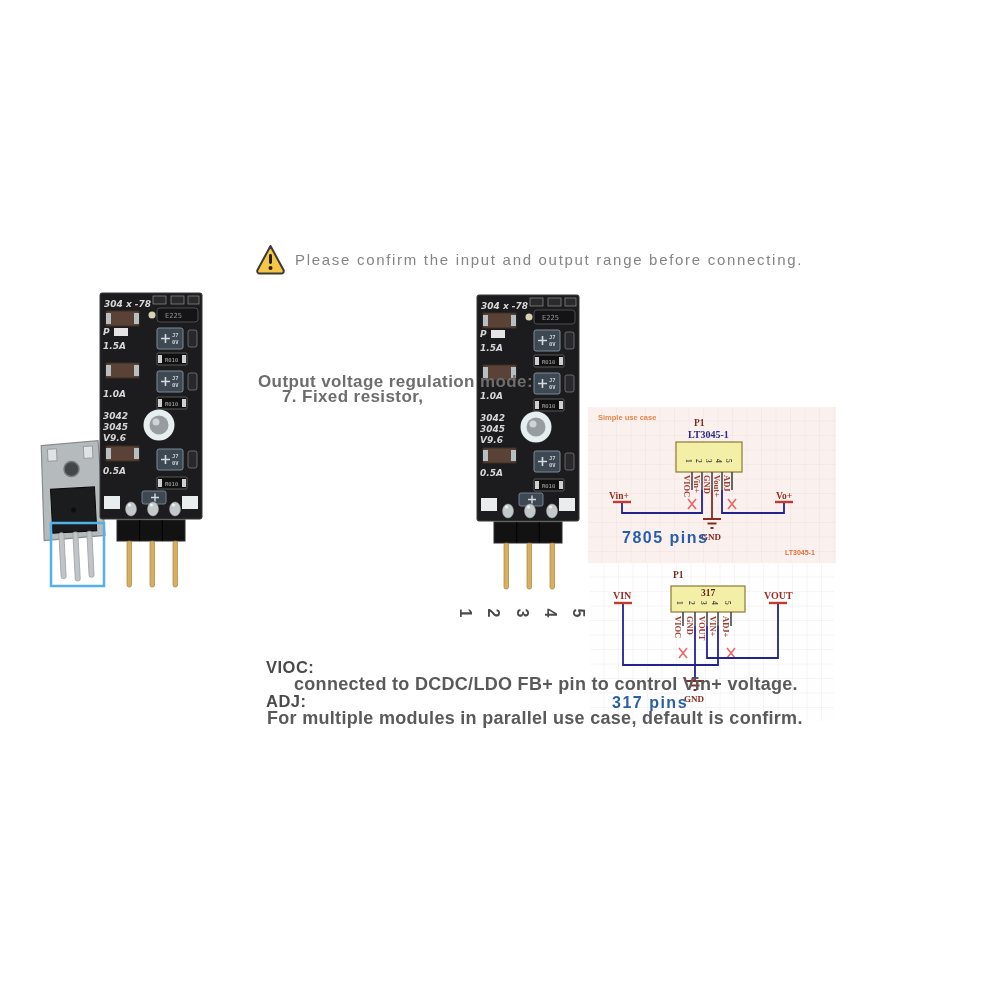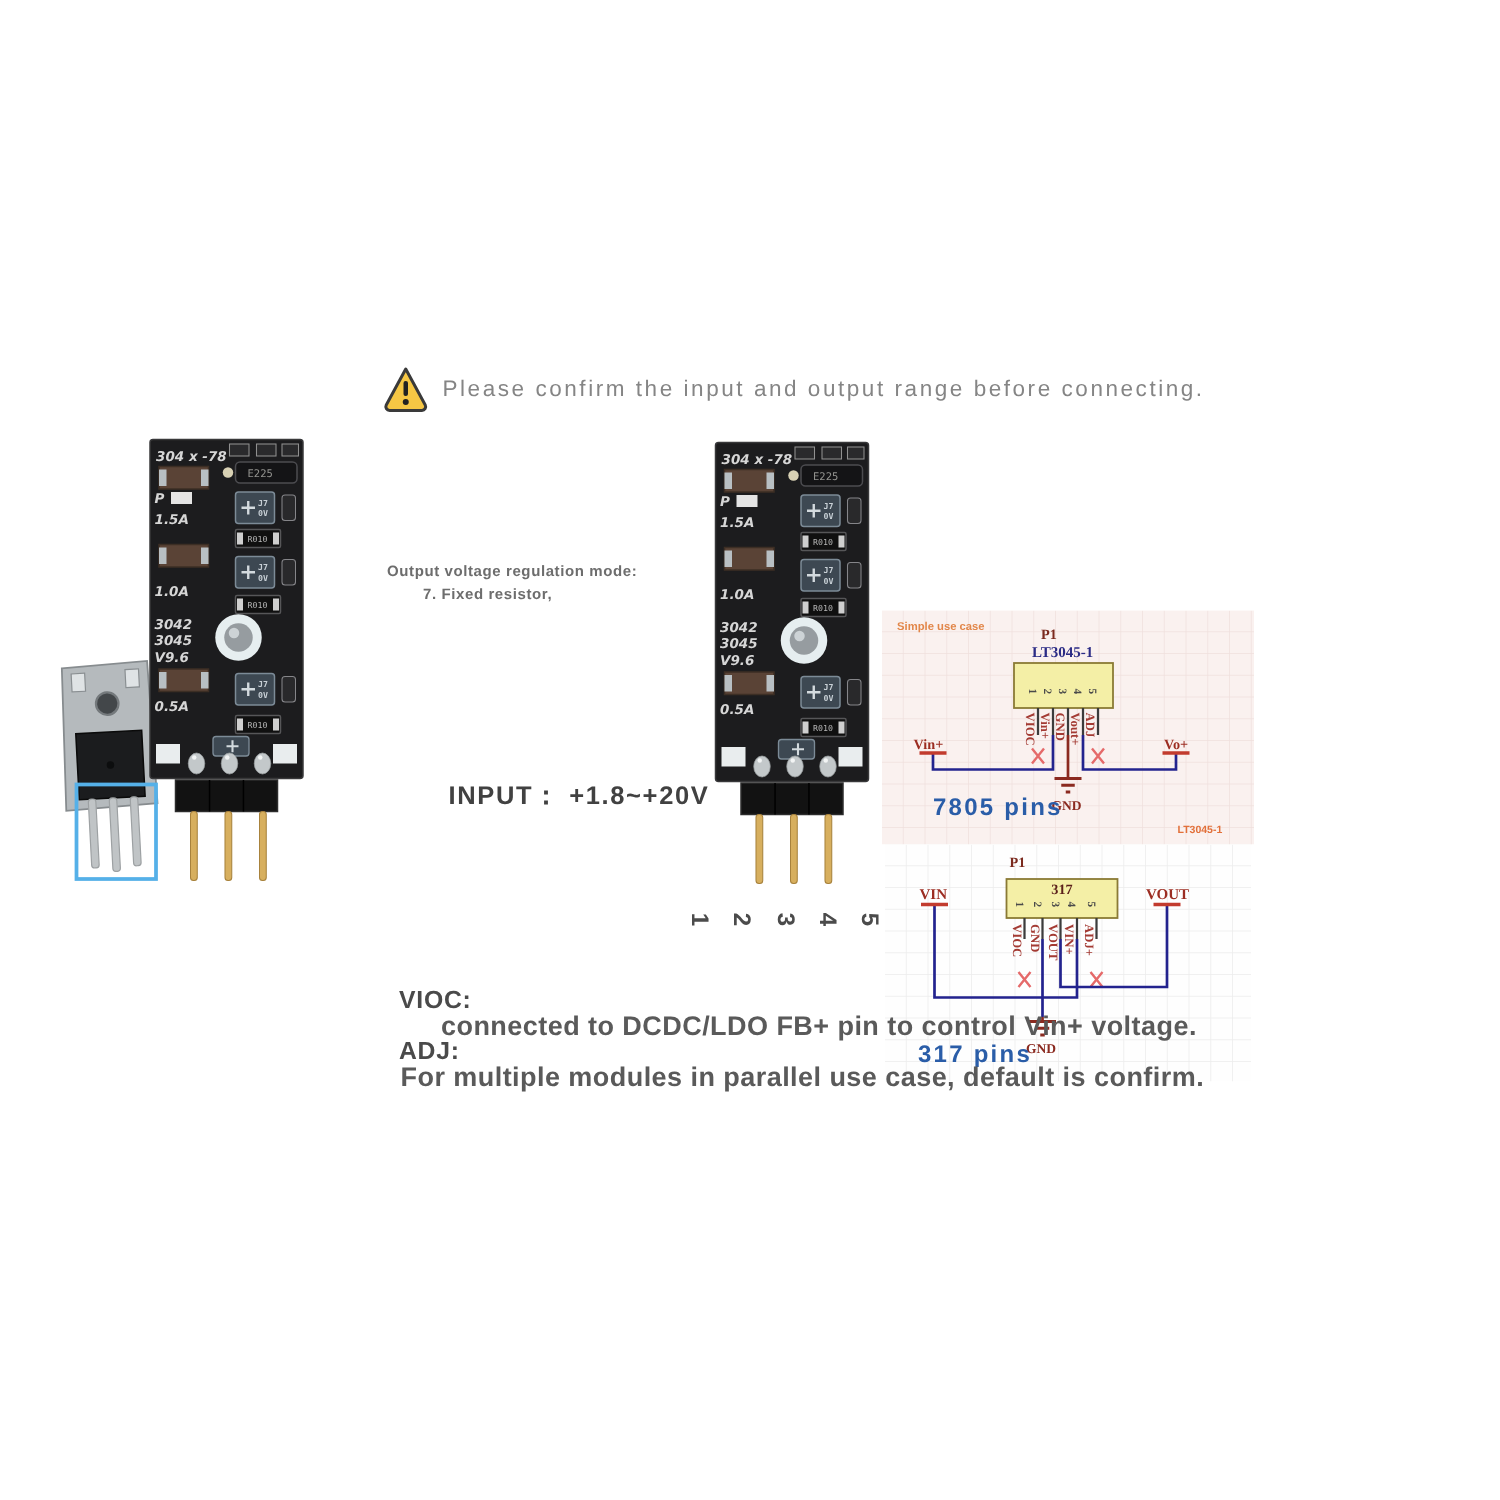--- a/index.html
+++ b/index.html
@@ -5,21 +5,21 @@
   html,body{margin:0;padding:0;background:#fff;}
   #canvas{position:relative;width:1000px;height:1000px;background:#ffffff;overflow:hidden;
           font-family:"Liberation Sans",sans-serif;}
   .abs{position:absolute;}
 
   
   .warning-row{left:255px;top:243px;display:flex;align-items:center;gap:9px;}
   .warning-text{font-size:15px;color:#858585;letter-spacing:1.7px;font-weight:500;white-space:nowrap;}
 
   
-  .reg-note{left:258px;top:374px;color:#6d6d6d;font-weight:bold;font-size:10px;letter-spacing:.4px;line-height:15px;}
+  .reg-note{left:258px;top:374px;color:#6d6d6d;font-weight:bold;font-size:17px;letter-spacing:.4px;line-height:15px;}
   .reg-item{padding-left:24px;}
 
   
   .io-spec{left:299px;top:519px;color:#414141;font-weight:bold;font-size:17px;letter-spacing:1.1px;line-height:23px;white-space:nowrap;}
 
   
   .pin-num-row{left:461px;top:604px;width:122px;display:flex;justify-content:space-between;}
   .pin-num-row span{display:inline-block;font-size:16px;font-weight:bold;color:#4b4b4b;transform:rotate(90deg);}
 
   
@@ -330,21 +330,20 @@
     <span>4</span>
     <span>5</span>
   </div>
 
   <div class="abs reg-note">
     <div>Output voltage regulation mode:</div>
     <div class="reg-item">7. Fixed resistor,</div>
   </div>
 
   <div class="abs io-spec">
-    <div>INPUT： +1.8~+20V</div>
   </div>
 
   <svg class="abs" style="left:588px;top:407px;" width="248" height="156" viewBox="0 0 248 156">
     <defs>
       <pattern id="grid1" width="14.5" height="14.5" patternUnits="userSpaceOnUse">
         <path d="M14.5 0V14.5H0" fill="none" stroke="#efe0dd" stroke-width="1"></path>
       </pattern>
     </defs>
     <rect width="248" height="156" fill="#faf1ef"></rect>
     <rect width="248" height="156" fill="url(#grid1)"></rect>

